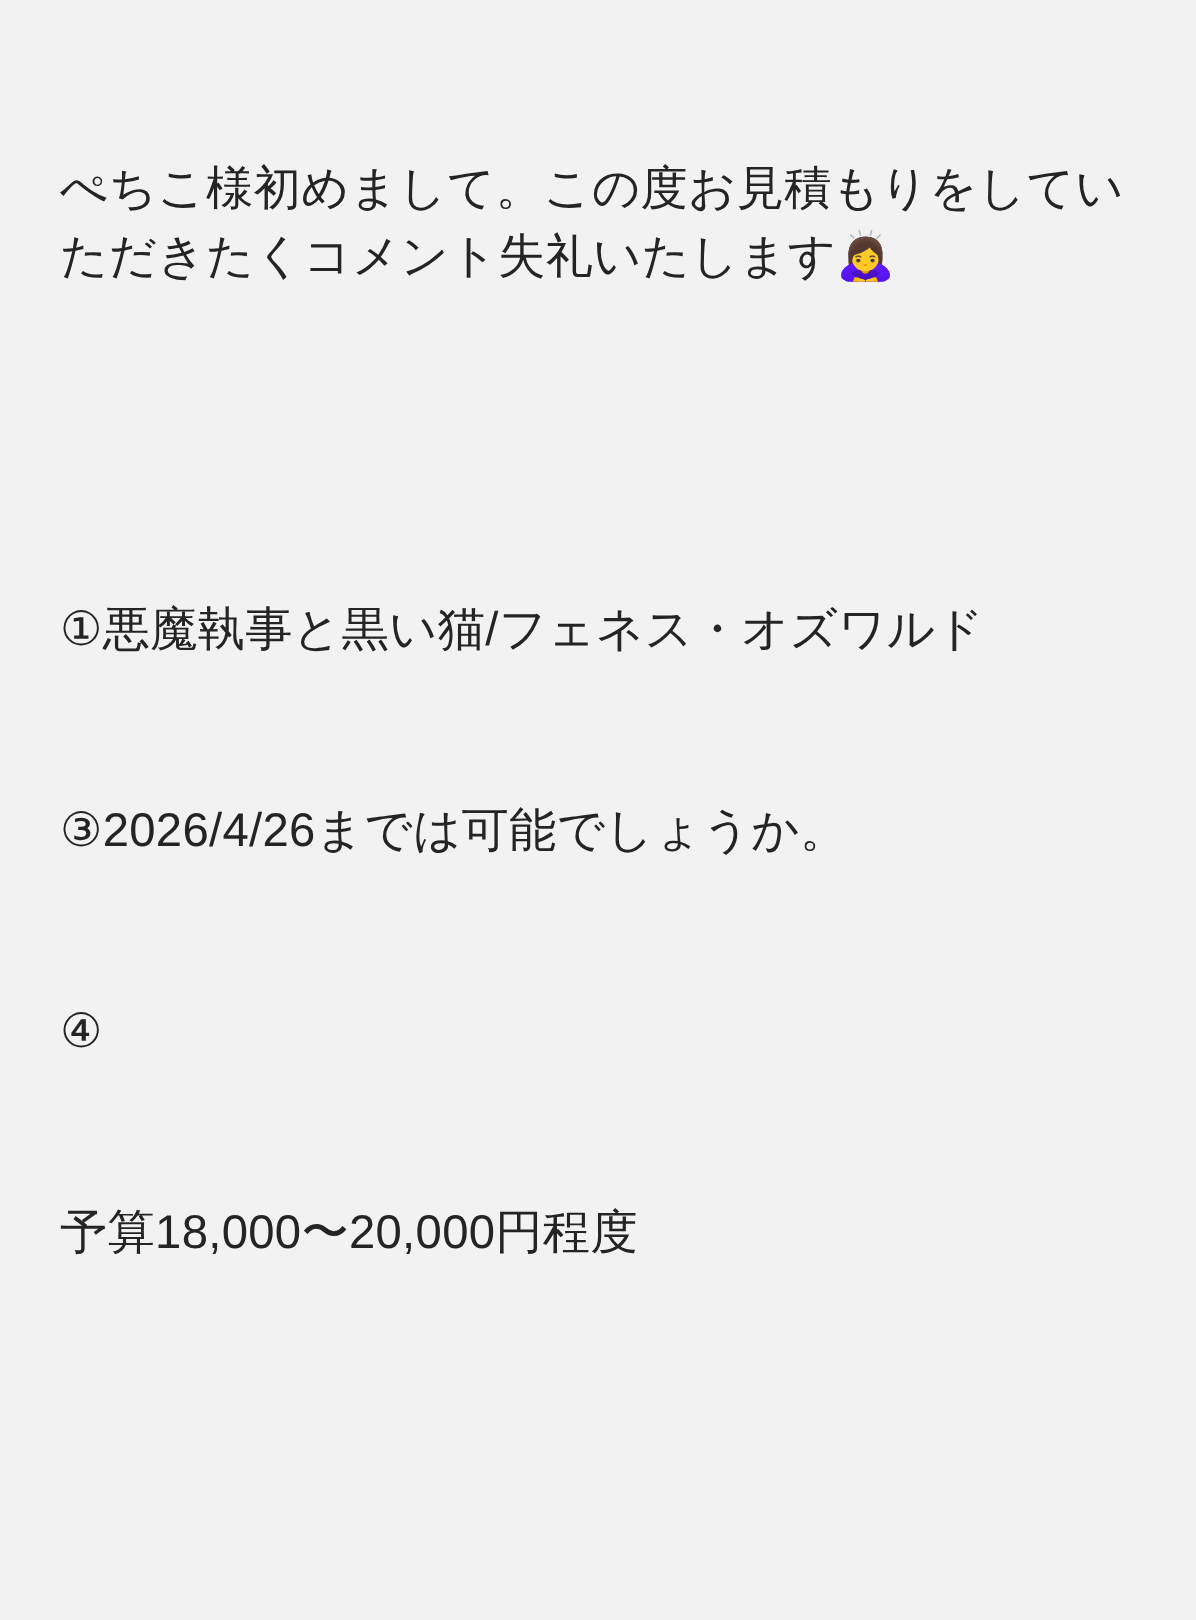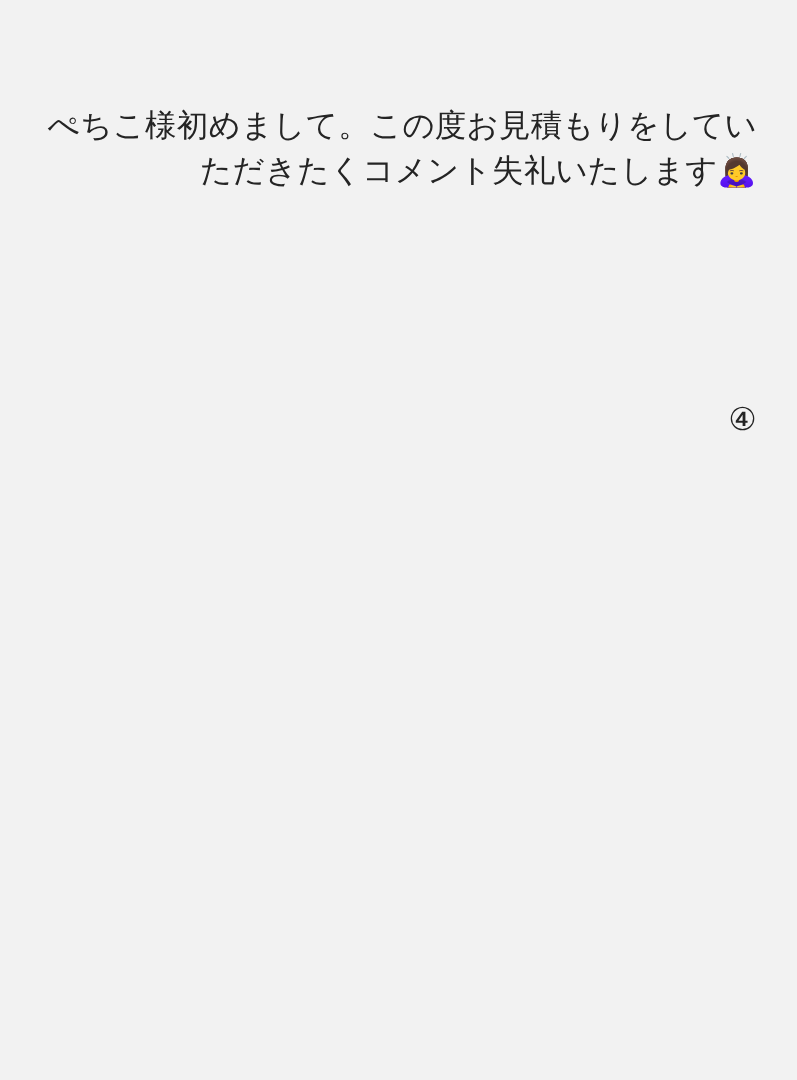--- a/index.html
+++ b/index.html
@@ -31,32 +31,34 @@
     white-space: pre-wrap;
     word-break: break-word;
     font-weight: 400;
   }
   .blank-line {
     display: block;
     height: 0.8em;
   }
   .para {
     display: block;
-    text-align: right;
   }
 </style>
 </head>
 <body>
 
 <div class="comment-card" style="background: rgb(242, 242, 242);">
 
   <div class="comment-body" style="color: rgb(36, 36, 36);">
     <span class="para">ぺちこ様初めまして。この度お見積もりをしていただきたくコメント失礼いたします🙇‍♀️</span>
     <span class="blank-line"></span>
+    <span class="para">①悪魔執事と黒い猫/フェネス・オズワルド</span>
+    <span class="para">③2026/4/26までは可能でしょうか。</span>
     <span class="para">④</span>
+    <span class="para">予算18,000〜20,000円程度</span>
     
     
     
     
     
     
     
   </div>
 
 </div>

